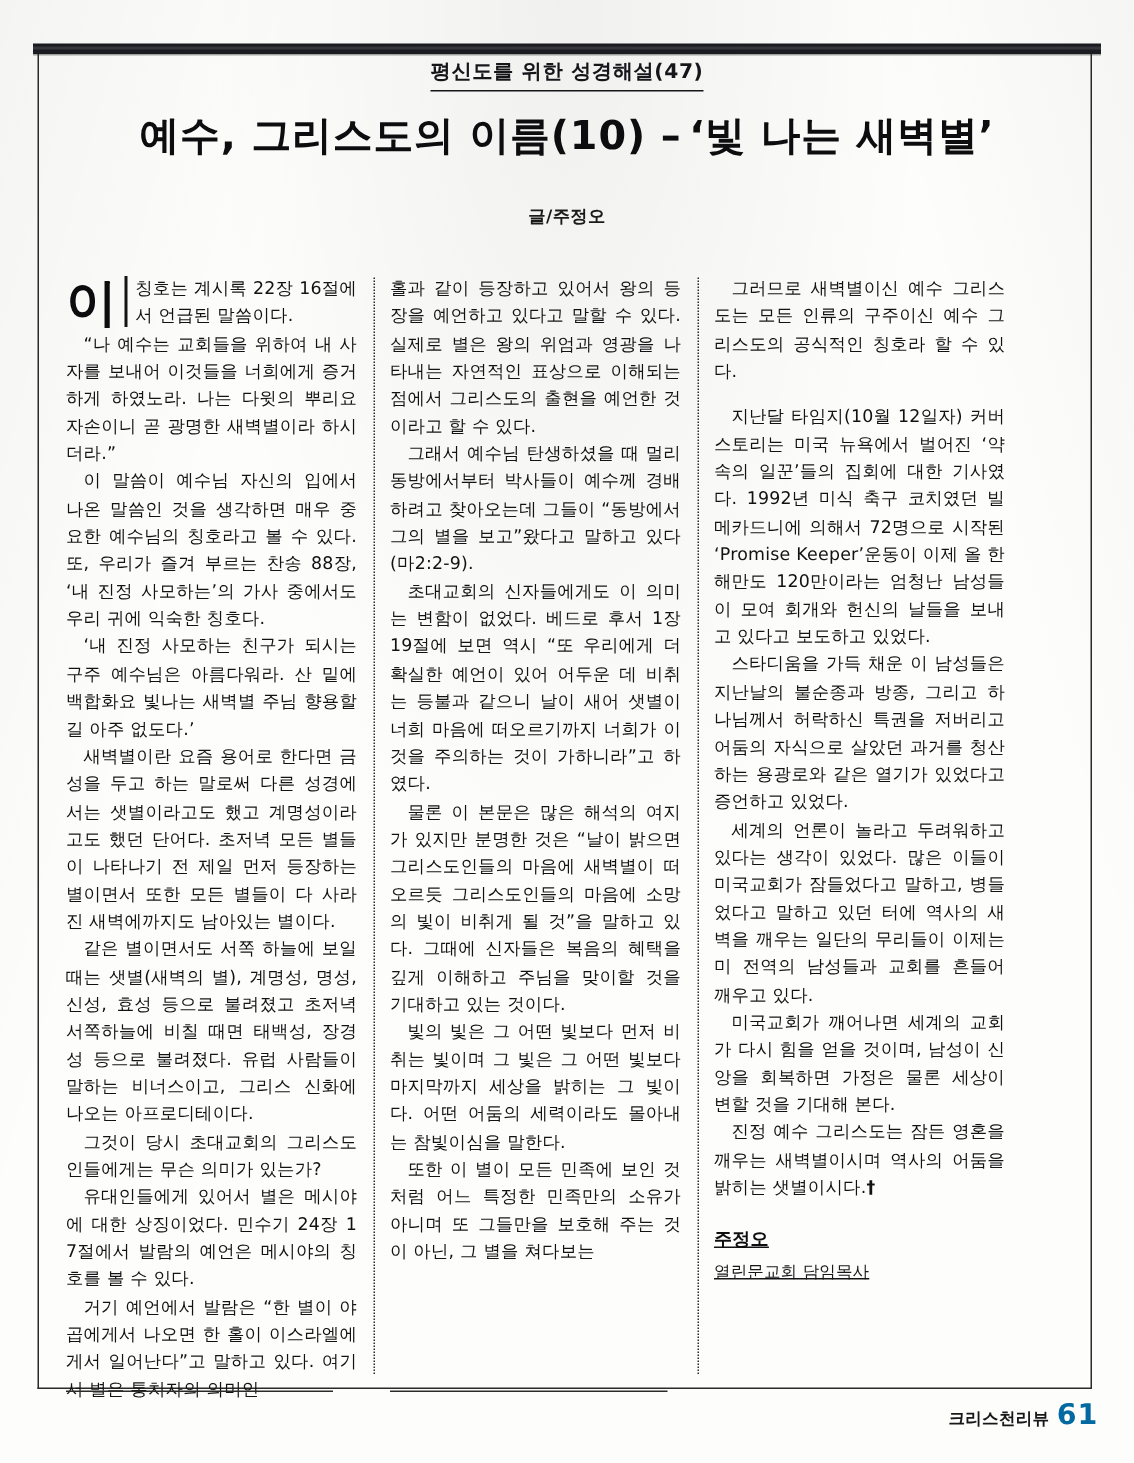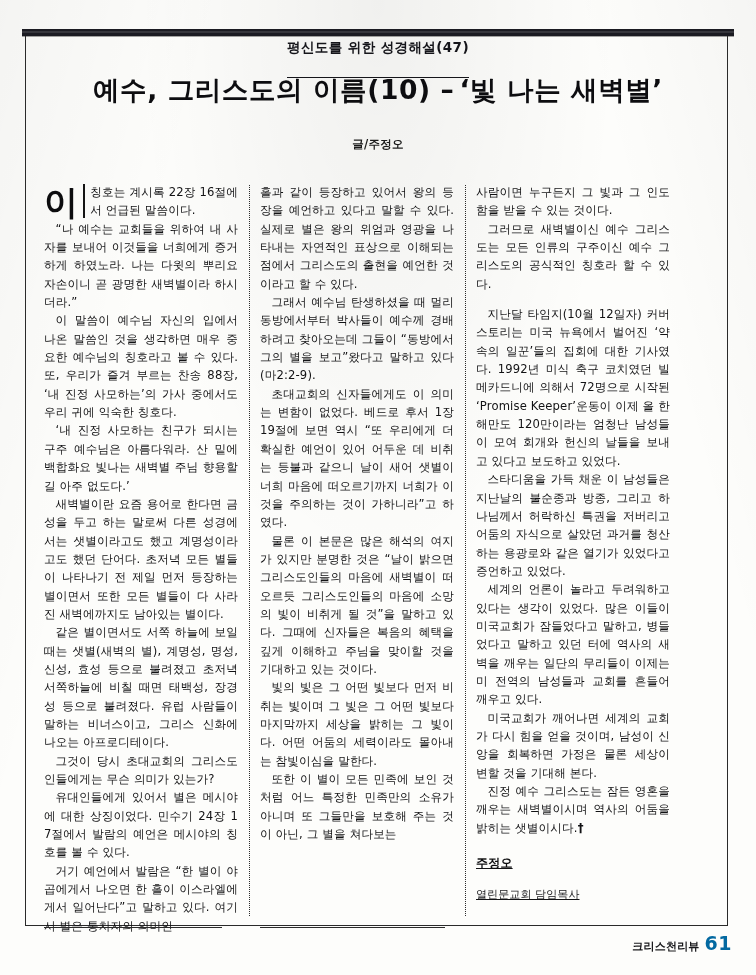--- a/index.html
+++ b/index.html
@@ -70,21 +70,21 @@
     top: 37px;
     text-align: center;
   }
   .running-head-text {
     display: inline-block;
     font-family: "DejaVu Sans", sans-serif;
     font-size: 13.5px;
     font-weight: 700;
     letter-spacing: 0.4px;
     color: #15151a;
-    padding-bottom: 20px;
+    padding-bottom: 3px;
     border-bottom: 1.6px solid #15151a;
   }
 
   
   .title-wrap {
     position: absolute;
     left: 0; right: 0;
     top: 72px;
     text-align: center;
   }
@@ -188,21 +188,21 @@
   .sig-name {
     font-size: 12px;
     font-weight: 700;
     letter-spacing: 0.2px;
     color: #0e0e10;
   }
   .sig-role {
     font-size: 11px;
     letter-spacing: 0.1px;
     color: #17171a;
-    margin-top: 14px;
+    margin-top: 3px;
   }
   .cross { font-weight: 700; }
 
   
   .footer {
     position: absolute;
     right: 24px;
     top: 932px;
     display: flex;
     align-items: baseline;
@@ -267,21 +267,20 @@
       <p>초대교회의 신자들에게도 이 의미는 변함이 없었다. 베드로 후서 1장 19절에 보면 역시 “또 우리에게 더 확실한 예언이 있어 어두운 데 비취는 등불과 같으니 날이 새어 샛별이 너희 마음에 떠오르기까지 너희가 이것을 주의하는 것이 가하니라”고 하였다.</p>
       <p>물론 이 본문은 많은 해석의 여지가 있지만 분명한 것은 “날이 밝으면 그리스도인들의 마음에 새벽별이 떠오르듯 그리스도인들의 마음에 소망의 빛이 비취게 될 것”을 말하고 있다. 그때에 신자들은 복음의 혜택을 깊게 이해하고 주님을 맞이할 것을 기대하고 있는 것이다.</p>
       <p>빛의 빛은 그 어떤 빛보다 먼저 비취는 빛이며 그 빛은 그 어떤 빛보다 마지막까지 세상을 밝히는 그 빛이다. 어떤 어둠의 세력이라도 몰아내는 참빛이심을 말한다.</p>
       <p>또한 이 별이 모든 민족에 보인 것처럼 어느 특정한 민족만의 소유가 아니며 또 그들만을 보호해 주는 것이 아닌, 그 별을 쳐다보는</p>
       <div class="col2-rule-bottom"></div>
     </div>
 
     <div class="gutter"></div>
 
     <div class="col">
-      <p class="noindent">사람이면 누구든지 그 빛과 그 인도함을 받을 수 있는 것이다.</p>
       <p>그러므로 새벽별이신 예수 그리스도는 모든 인류의 구주이신 예수 그리스도의 공식적인 칭호라 할 수 있다.</p>
       <div class="blank-gap"></div>
       <p>지난달 타임지(10월 12일자) 커버 스토리는 미국 뉴욕에서 벌어진 ‘약속의 일꾼’들의 집회에 대한 기사였다. 1992년 미식 축구 코치였던 빌메카드니에 의해서 72명으로 시작된 ‘Promise Keeper’운동이 이제 올 한해만도 120만이라는 엄청난 남성들이 모여 회개와 헌신의 날들을 보내고 있다고 보도하고 있었다.</p>
       <p>스타디움을 가득 채운 이 남성들은 지난날의 불순종과 방종, 그리고 하나님께서 허락하신 특권을 저버리고 어둠의 자식으로 살았던 과거를 청산하는 용광로와 같은 열기가 있었다고 증언하고 있었다.</p>
       <p>세계의 언론이 놀라고 두려워하고 있다는 생각이 있었다. 많은 이들이 미국교회가 잠들었다고 말하고, 병들었다고 말하고 있던 터에 역사의 새벽을 깨우는 일단의 무리들이 이제는 미 전역의 남성들과 교회를 흔들어 깨우고 있다.</p>
       <p>미국교회가 깨어나면 세계의 교회가 다시 힘을 얻을 것이며, 남성이 신앙을 회복하면 가정은 물론 세상이 변할 것을 기대해 본다.</p>
       <p><span>진정 예수 그리스도는 잠든 영혼을 깨우는 새벽별이시며 역사의 어둠을 밝히는 샛별이시다.</span><span class="cross">†</span></p>
       <div class="sig">
         <div class="sig-name">주정오</div>
         <div class="sig-role">열린문교회 담임목사</div>

